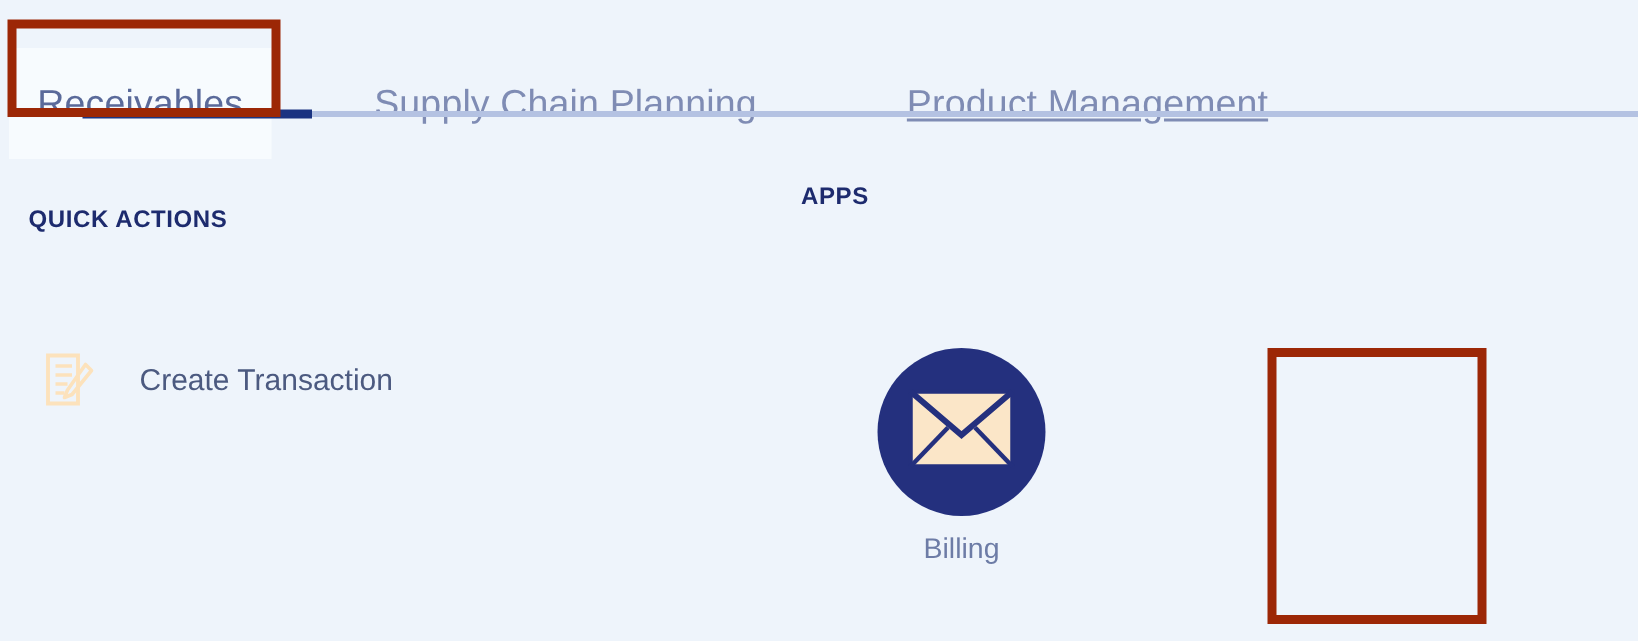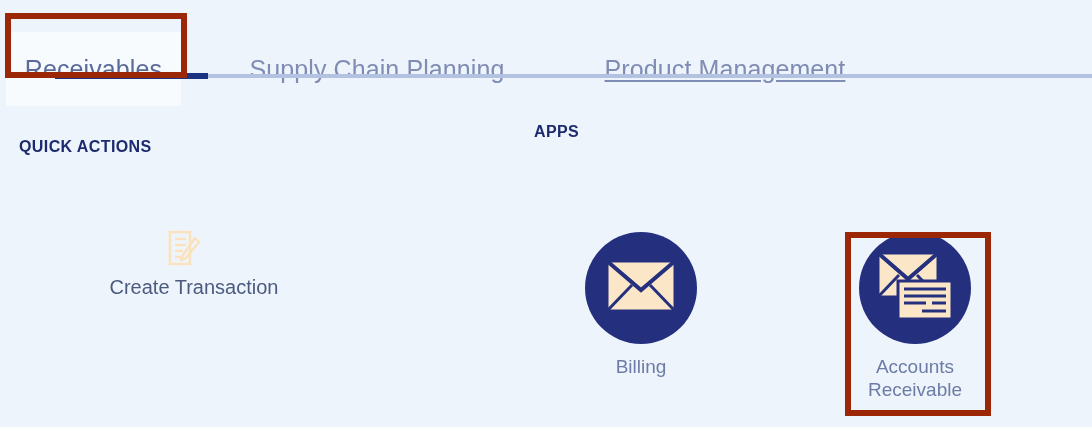--- a/index.html
+++ b/index.html
@@ -79,21 +79,20 @@
     position: absolute;
     left: 19px;
     top: 222px;
     width: 330px;
   }
   .quick-item {
     display: flex;
     align-items: center;
     height: 64px;
     cursor: pointer;
-    flex-direction: column;
   }
   .quick-icon {
     width: 54px;
     height: 48px;
     display: flex;
     align-items: center;
     justify-content: center;
     flex: 0 0 54px;
   }
   .quick-label {
@@ -103,21 +102,21 @@
     margin-left: 20px;
     white-space: nowrap;
   }
 
   
   .apps-row {
     position: absolute;
     left: 560px;
     top: 232px;
     display: flex;
-    gap: 112px;
+    gap: 40px;
   }
   .app-tile {
     width: 162px;
     display: flex;
     flex-direction: column;
     align-items: center;
     cursor: pointer;
   }
   .app-circle {
     width: 112px;
@@ -211,36 +210,16 @@
           <rect x="2" y="2" width="68" height="50" fill="#fbe6c8" stroke="#24307e" stroke-width="3"></rect>
           <path d="M2 2 L36 31 L70 2" fill="none" stroke="#24307e" stroke-width="4"></path>
           <path d="M2 52 L27 26" fill="none" stroke="#24307e" stroke-width="3"></path>
           <path d="M70 52 L45 26" fill="none" stroke="#24307e" stroke-width="3"></path>
         </svg>
       </span>
     </span>
     <span class="app-label">Billing</span>
   </div>
 
-  <div class="app-tile">
-    <span class="app-circle">
-      <span>
-        <svg width="78" height="70" viewBox="0 0 78 70">
-          <rect x="2" y="2" width="60" height="44" fill="#fbe6c8" stroke="#24307e" stroke-width="3"></rect>
-          <path d="M2 2 L32 28 L62 2" fill="none" stroke="#24307e" stroke-width="4"></path>
-          <path d="M2 46 L23 24" fill="none" stroke="#24307e" stroke-width="3"></path>
-          <path d="M62 46 L41 24" fill="none" stroke="#24307e" stroke-width="3"></path>
-          <rect x="22" y="30" width="54" height="38" fill="#fbe6c8" stroke="#24307e" stroke-width="3"></rect>
-          <line x1="28" y1="38" x2="70" y2="38" stroke="#24307e" stroke-width="3"></line>
-          <line x1="28" y1="45" x2="70" y2="45" stroke="#24307e" stroke-width="3"></line>
-          <line x1="28" y1="52" x2="50" y2="52" stroke="#24307e" stroke-width="3"></line>
-          <line x1="56" y1="52" x2="70" y2="52" stroke="#24307e" stroke-width="3"></line>
-          <line x1="46" y1="60" x2="70" y2="60" stroke="#24307e" stroke-width="3"></line>
-        </svg>
-      </span>
-    </span>
-    <span class="app-label">Accounts
-Receivable</span>
-  </div>
 </div>
 
 <div class="annot annot-tab"></div>
 <div class="annot annot-app"></div>
 
 </body></html>

